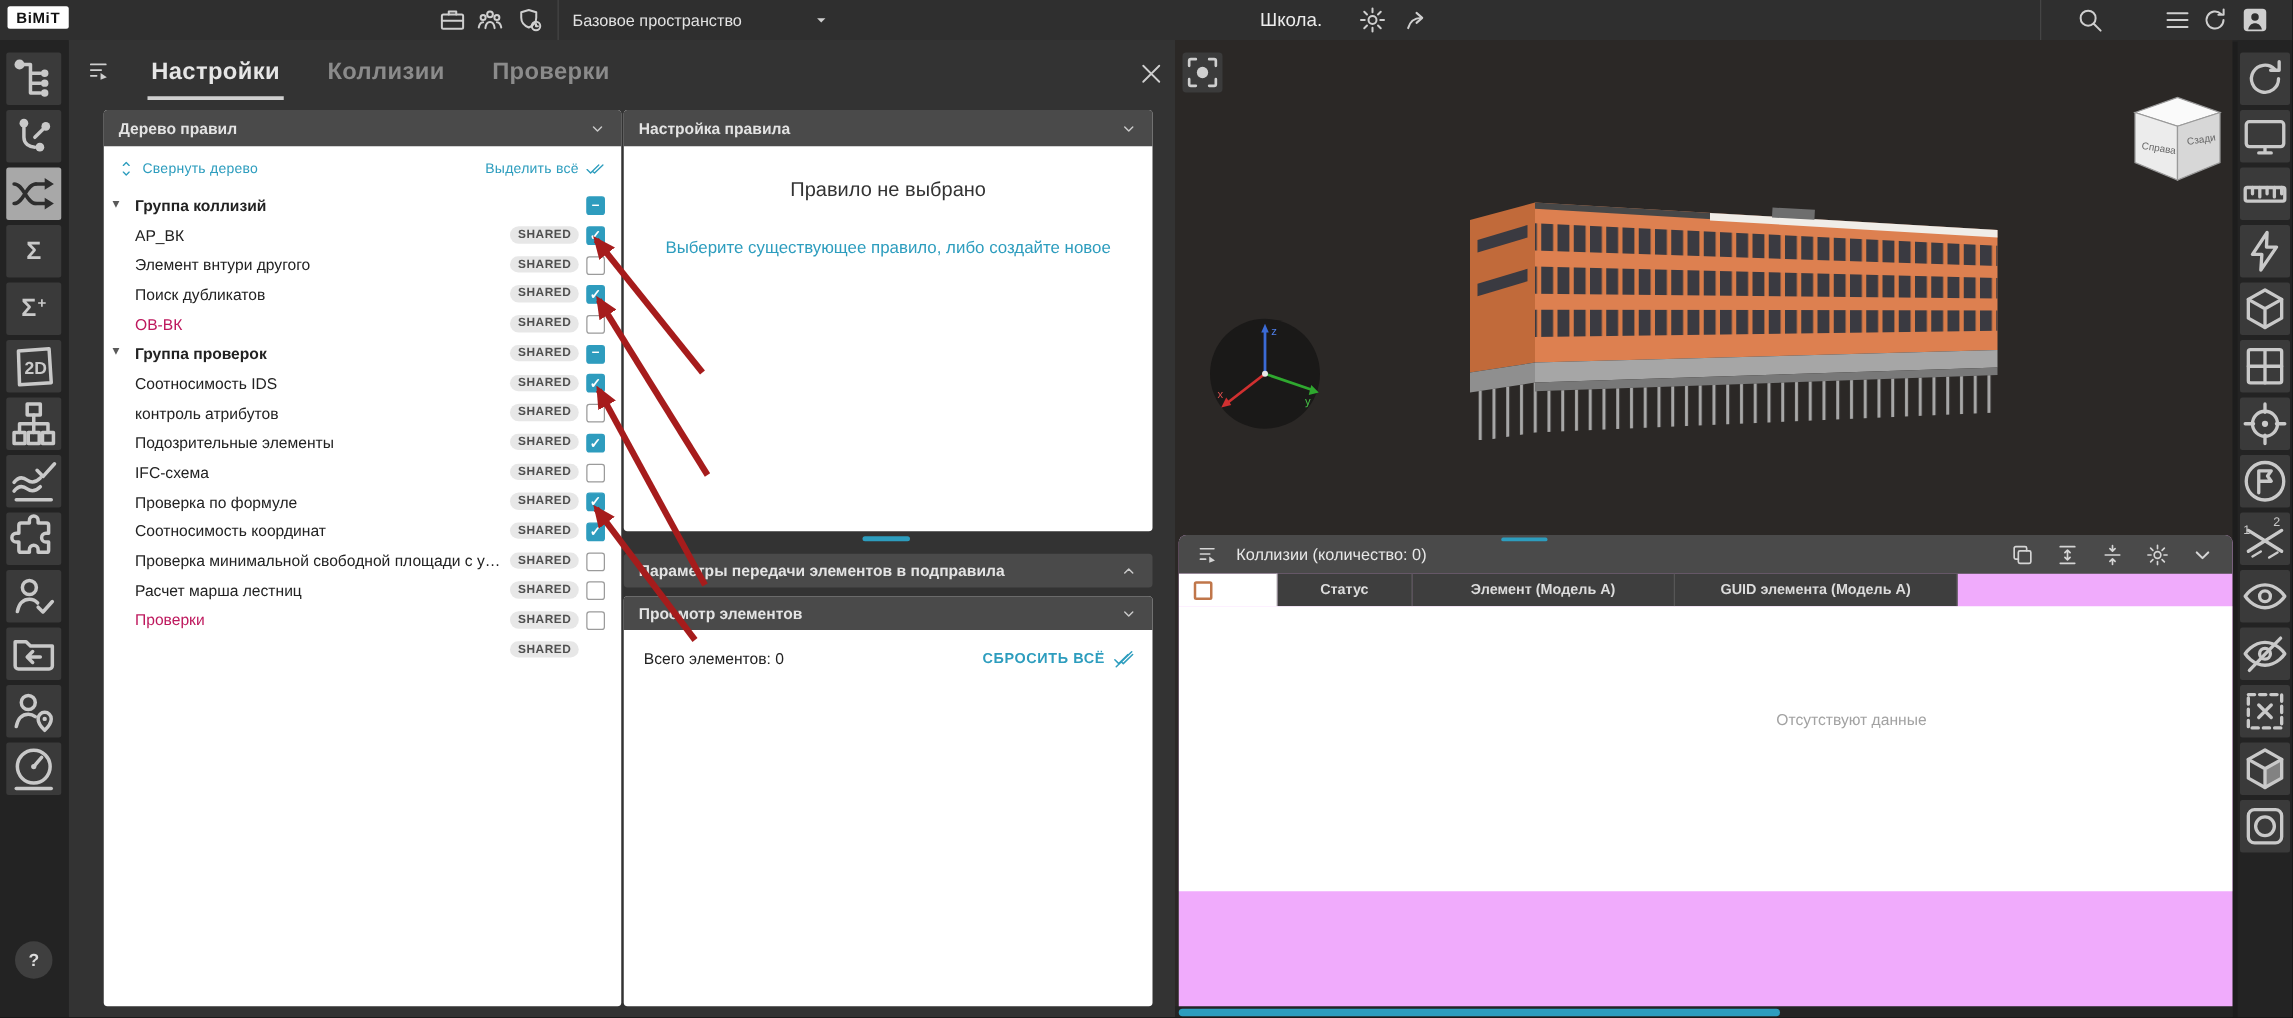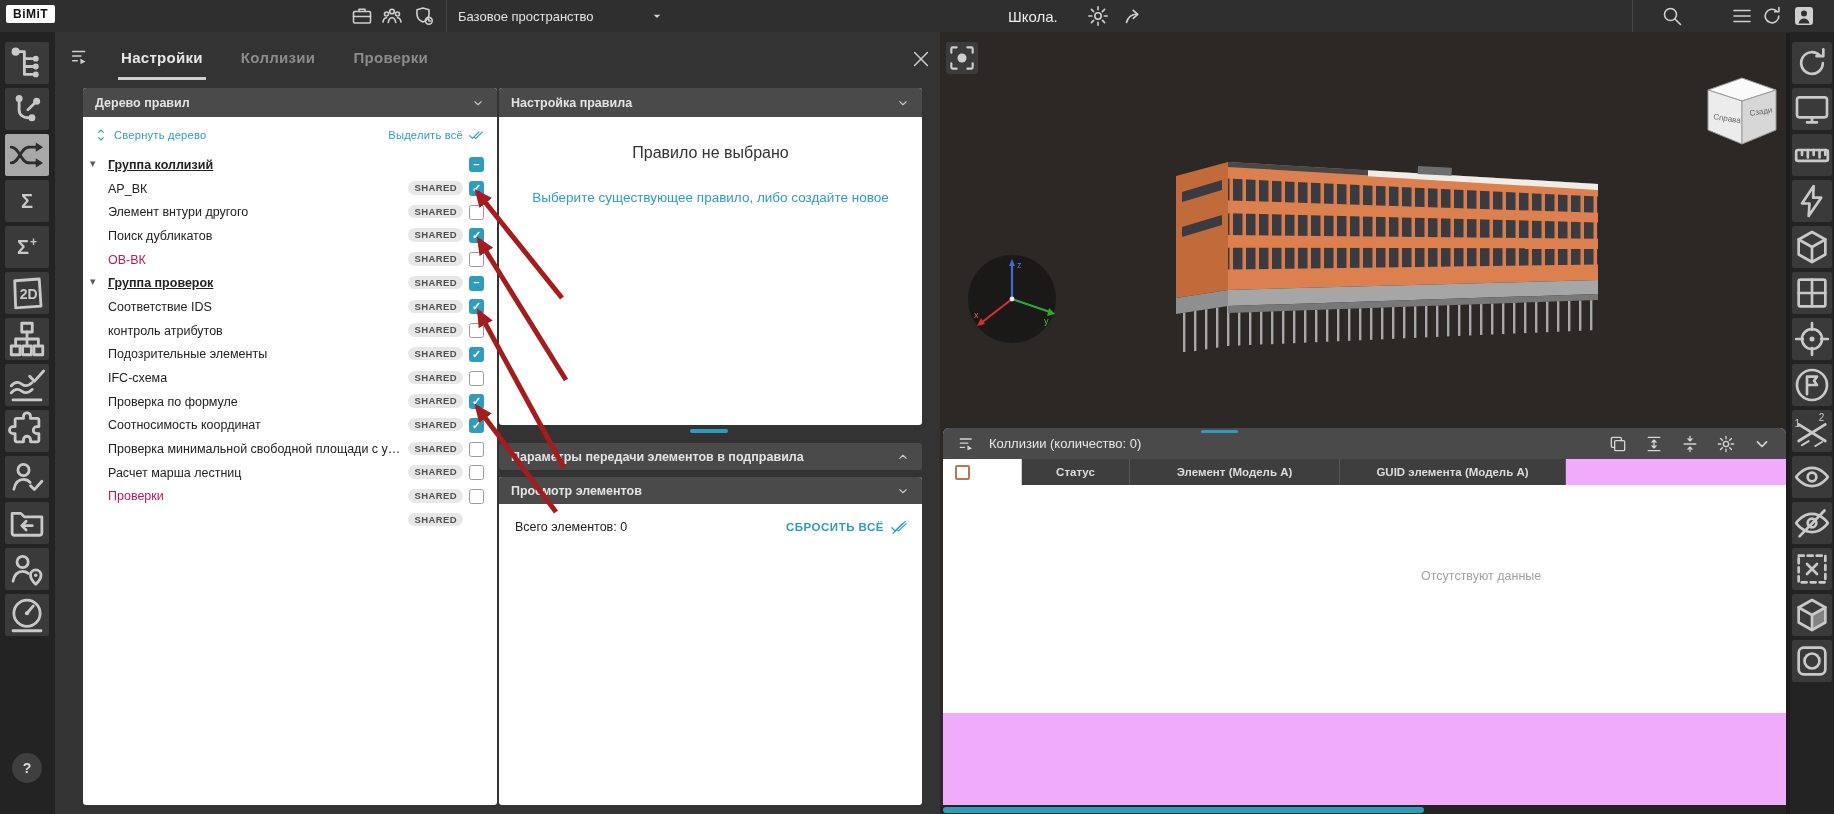--- a/index.html
+++ b/index.html
@@ -23,38 +23,38 @@
   .tool-tile svg{width:26px;height:26px;}
   .tool-tile.active{background:#a8a8a8;color:#2d2d2d;}
   .glyph{font-size:20px;font-weight:700;line-height:1;}
   .plus{font-size:12px;font-weight:700;margin:-10px 0 0 1px;}
   .help-circle{position:absolute;left:12px;top:721px;width:30px;height:30px;border-radius:50%;background:#3f3f3f;color:#ddd;
                display:flex;align-items:center;justify-content:center;font-size:14px;font-weight:700;}
   
   .panel-area{position:absolute;left:55px;top:32px;width:885px;height:782px;background:#333;}
   .panel-menu{position:absolute;left:14px;top:14px;width:22px;height:22px;color:#cfcfcf;}
   .tabs{position:absolute;left:63px;top:6px;display:flex;gap:32px;height:42px;}
-  .tab{color:#8b8b8b;font-size:15px;font-weight:700;letter-spacing:.3px;display:flex;align-items:center;
+  .tab{color:#8b8b8b;font-size:19px;font-weight:700;letter-spacing:.3px;display:flex;align-items:center;
        padding:0 3px;border-bottom:3px solid transparent;}
   .tab.active{color:#e6e6e6;border-bottom-color:#cfcfcf;}
   .close-x{position:absolute;left:855px;top:16px;width:22px;height:22px;color:#cfcfcf;}
   .panel{position:absolute;background:#fff;border-radius:3px;}
   .panel-header{height:29px;background:#4a4a4a;color:#e3e3e3;font-size:12.5px;font-weight:700;display:flex;
                 align-items:center;padding:0 12px;border-radius:3px 3px 0 0;}
   .ph-caret{margin-left:auto;color:#c9c9c9;width:14px;height:14px;}
   .standalone-header{position:absolute;height:27px;background:#4a4a4a;color:#e3e3e3;font-size:12.5px;font-weight:700;
                      display:flex;align-items:center;padding:0 12px;border-radius:3px;box-sizing:border-box;}
   
   .tree-toolbar{height:36px;display:flex;align-items:center;padding:0 13px 0 10px;gap:5px;}
   .link{color:#2d9dbe;font-size:11.2px;letter-spacing:.2px;}
   .t-ico{width:16px;height:16px;color:#2d9dbe;}
   .spacer{flex:1;}
   .tree-row{height:23.7px;display:flex;align-items:center;padding:0 13px 0 25px;position:relative;font-size:12.5px;color:#222;}
   .tree-row .caret{position:absolute;left:7px;top:3px;color:#5a5a5a;font-size:11px;line-height:1.4;}
-  .tree-row.group .lbl{font-weight:700;text-decoration:underline;}
+  .tree-row.group .lbl{font-weight:700;}
   .tree-row.disabled .lbl{color:#be185d;}
   .lbl{flex:1;white-space:nowrap;overflow:hidden;text-overflow:ellipsis;margin-right:8px;}
   .shared{background:#e7e7e7;color:#4f4f4f;font-size:9.5px;font-weight:700;letter-spacing:.4px;padding:2px 6px;
           border-radius:8px;margin-right:6px;line-height:1;margin-top:46px;}
   .cb{width:15px;height:15px;border:1px solid #9b9b9b;border-radius:2.5px;background:#fff;display:flex;align-items:center;
       justify-content:center;font-size:11px;color:#fff;box-sizing:border-box;flex:0 0 auto;}
   .cb.checked,.cb.indeterminate{background:#2e9cbe;border-color:#2e9cbe;}
   .cb.checked::after{content:"✓";font-weight:700;}
   .cb.indeterminate::after{content:"–";font-weight:700;margin-top:-2px;}
   
@@ -340,21 +340,21 @@
             <span class="shared">SHARED</span>
             <span class="cb unchecked"></span>
           </div>
           <div class="tree-row group">
             <span class="caret">▾</span>
             <span class="lbl">Группа проверок</span>
             <span class="shared">SHARED</span>
             <span class="cb indeterminate"></span>
           </div>
           <div class="tree-row">
-            <span class="lbl">Соответствие IDS</span>
+            <span class="lbl">Соотносимость IDS</span>
             <span class="shared">SHARED</span>
             <span class="cb checked"></span>
           </div>
           <div class="tree-row">
             <span class="lbl">контроль атрибутов</span>
             <span class="shared">SHARED</span>
             <span class="cb unchecked"></span>
           </div>
           <div class="tree-row">
             <span class="lbl">Подозрительные элементы</span>

